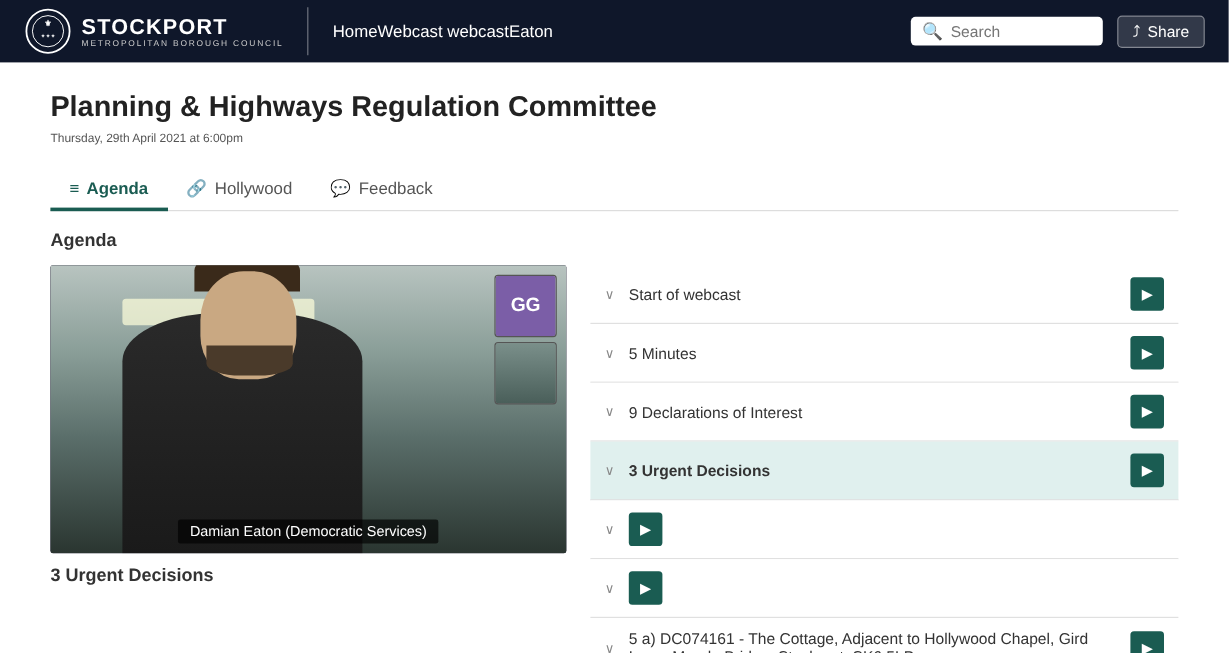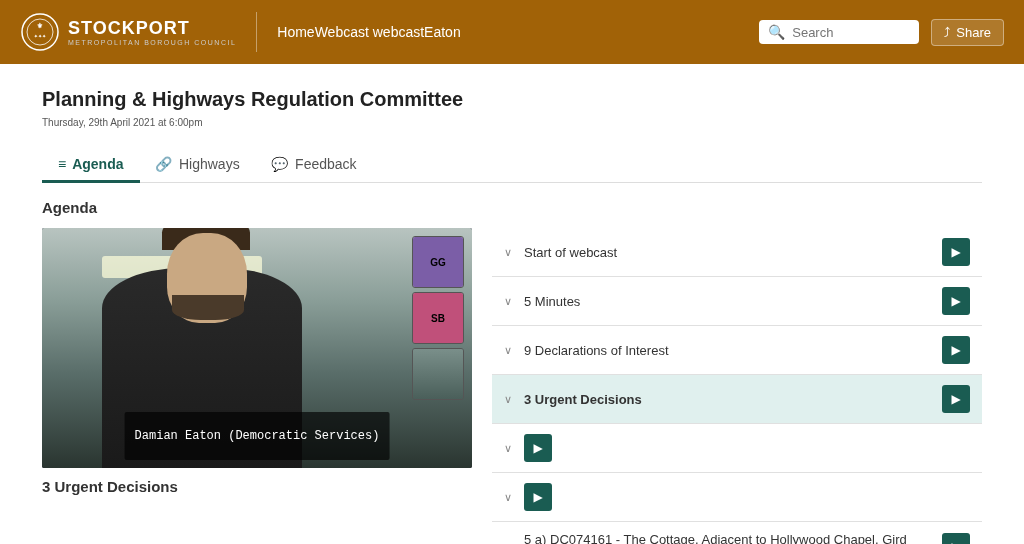--- a/index.html
+++ b/index.html
@@ -1,24 +1,24 @@
 <!DOCTYPE html>
 <html><head>
   <meta charset="utf-8">
   <style>
     * { box-sizing: border-box; margin: 0; padding: 0; }
     body { font-family: Arial, sans-serif; background: #fff; color: #333; font-size: 14px; }
 
     
     .header {
-      background: #a16207;
+      background: #0f172a;
       display: flex;
       align-items: center;
       padding: 0 20px;
-      height: 64px;
+      height: 52px;
     }
     .header-logo {
       display: flex;
       align-items: center;
       gap: 8px;
       color: #fff;
       border-right: 1px solid rgba(255,255,255,0.4);
       padding-right: 20px;
       margin-right: 20px;
     }
@@ -85,21 +85,21 @@
       font-size: 13px;
     }
 
     
     .main {
       max-width: 980px;
       margin: 0 auto;
       padding: 24px 20px;
     }
     .page-title {
-      font-size: 20px;
+      font-size: 24px;
       font-weight: bold;
       color: #222;
       margin-bottom: 6px;
     }
     .page-date {
       font-size: 10px;
       color: #555;
       margin-bottom: 20px;
     }
 
@@ -222,41 +222,40 @@
       overflow: hidden;
       border: 1px solid #555;
       position: relative;
     }
     .thumb-avatar {
       width: 100%;
       height: 100%;
       display: flex;
       align-items: center;
       justify-content: center;
-      font-size: 10px;
-      font-weight: bold;
-      color: #000000;
+      font-size: 16px;
+      font-weight: bold;
+      color: #ffffff;
     }
     .thumb-gg { background: #7b5ea7; }
     .thumb-sb { background: #c0507a; }
     .thumb-person {
       background: linear-gradient(180deg, #8a9e98 0%, #5a6e6a 100%);
     }
     .video-label {
       position: absolute;
       bottom: 8px;
       left: 50%;
       transform: translateX(-50%);
       background: rgba(0,0,0,0.65);
       color: #fff;
-      padding: 17px 10px;
+      padding: 3px 10px;
       border-radius: 2px;
       font-size: 12px;
       white-space: nowrap;
-      font-family: Liberation Mono, monospace;
     }
     .video-caption {
       margin-top: 10px;
       font-size: 15px;
       font-weight: bold;
       color: #333;
     }
 
     
     .agenda-list {
@@ -337,21 +336,21 @@
   <h1 class="page-title">Planning &amp; Highways Regulation Committee</h1>
   <p class="page-date">Thursday, 29th April 2021 at 6:00pm</p>
 
   <div class="tabs">
     <div class="tab active">
       <span class="tab-icon">≡</span>
       <span>Agenda</span>
     </div>
     <div class="tab">
       <span class="tab-icon">🔗</span>
-      <span>Highways</span>
+      <span>Hollywood</span>
     </div>
     <div class="tab">
       <span class="tab-icon">💬</span>
       <span>Feedback</span>
     </div>
   </div>
 
   <div class="content-label">Agenda</div>
 
   <div class="content-area">
@@ -362,23 +361,20 @@
         <div class="light-strip"></div>
         <div class="person-body"></div>
         <div class="person-hair"></div>
         <div class="person-head"></div>
         <div class="person-beard"></div>
         <div class="thumbnails">
           <div class="thumb">
             <div class="thumb-avatar thumb-gg">GG</div>
           </div>
           <div class="thumb">
-            <div class="thumb-avatar thumb-sb">SB</div>
-          </div>
-          <div class="thumb">
             <div class="thumb-avatar thumb-person" style="background: linear-gradient(180deg, #7a8f8a 0%, #4a5f5a 100%);"></div>
           </div>
         </div>
         <div class="video-label">Damian Eaton (Democratic Services)</div>
       </div>
       <div class="video-caption">3 Urgent Decisions</div>
     </div>
 
     <div class="agenda-list">
       <div class="agenda-item">

